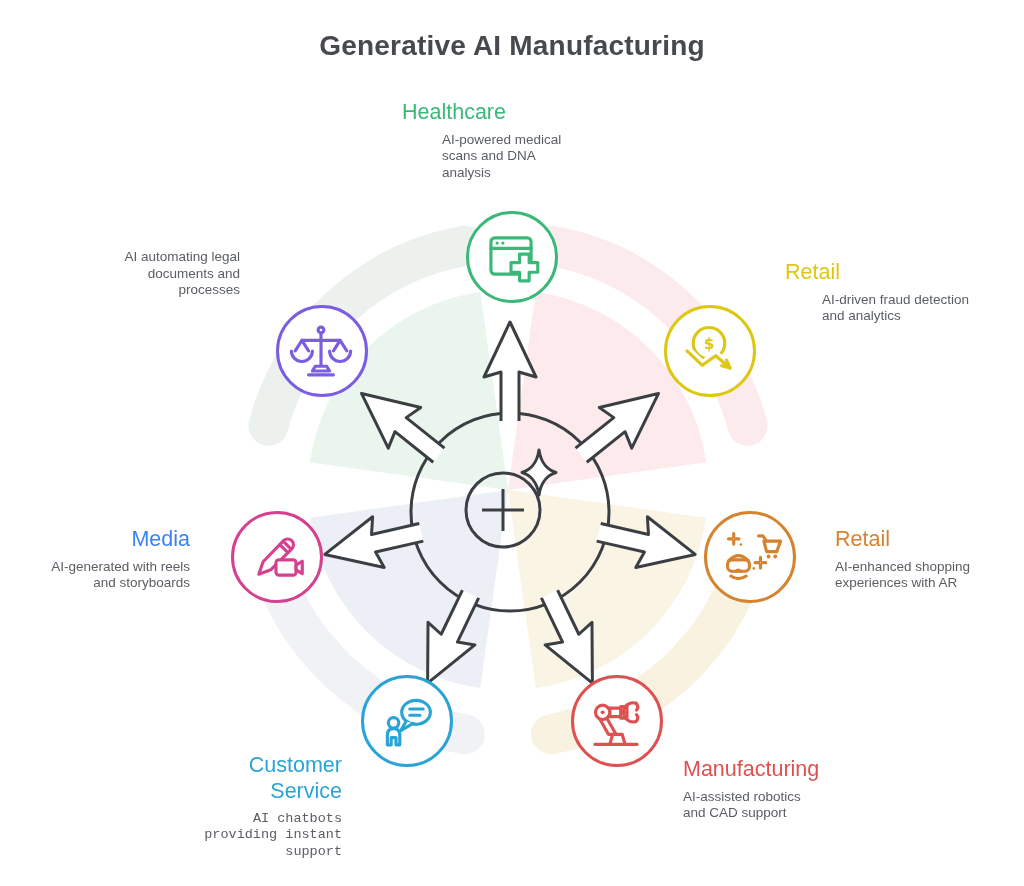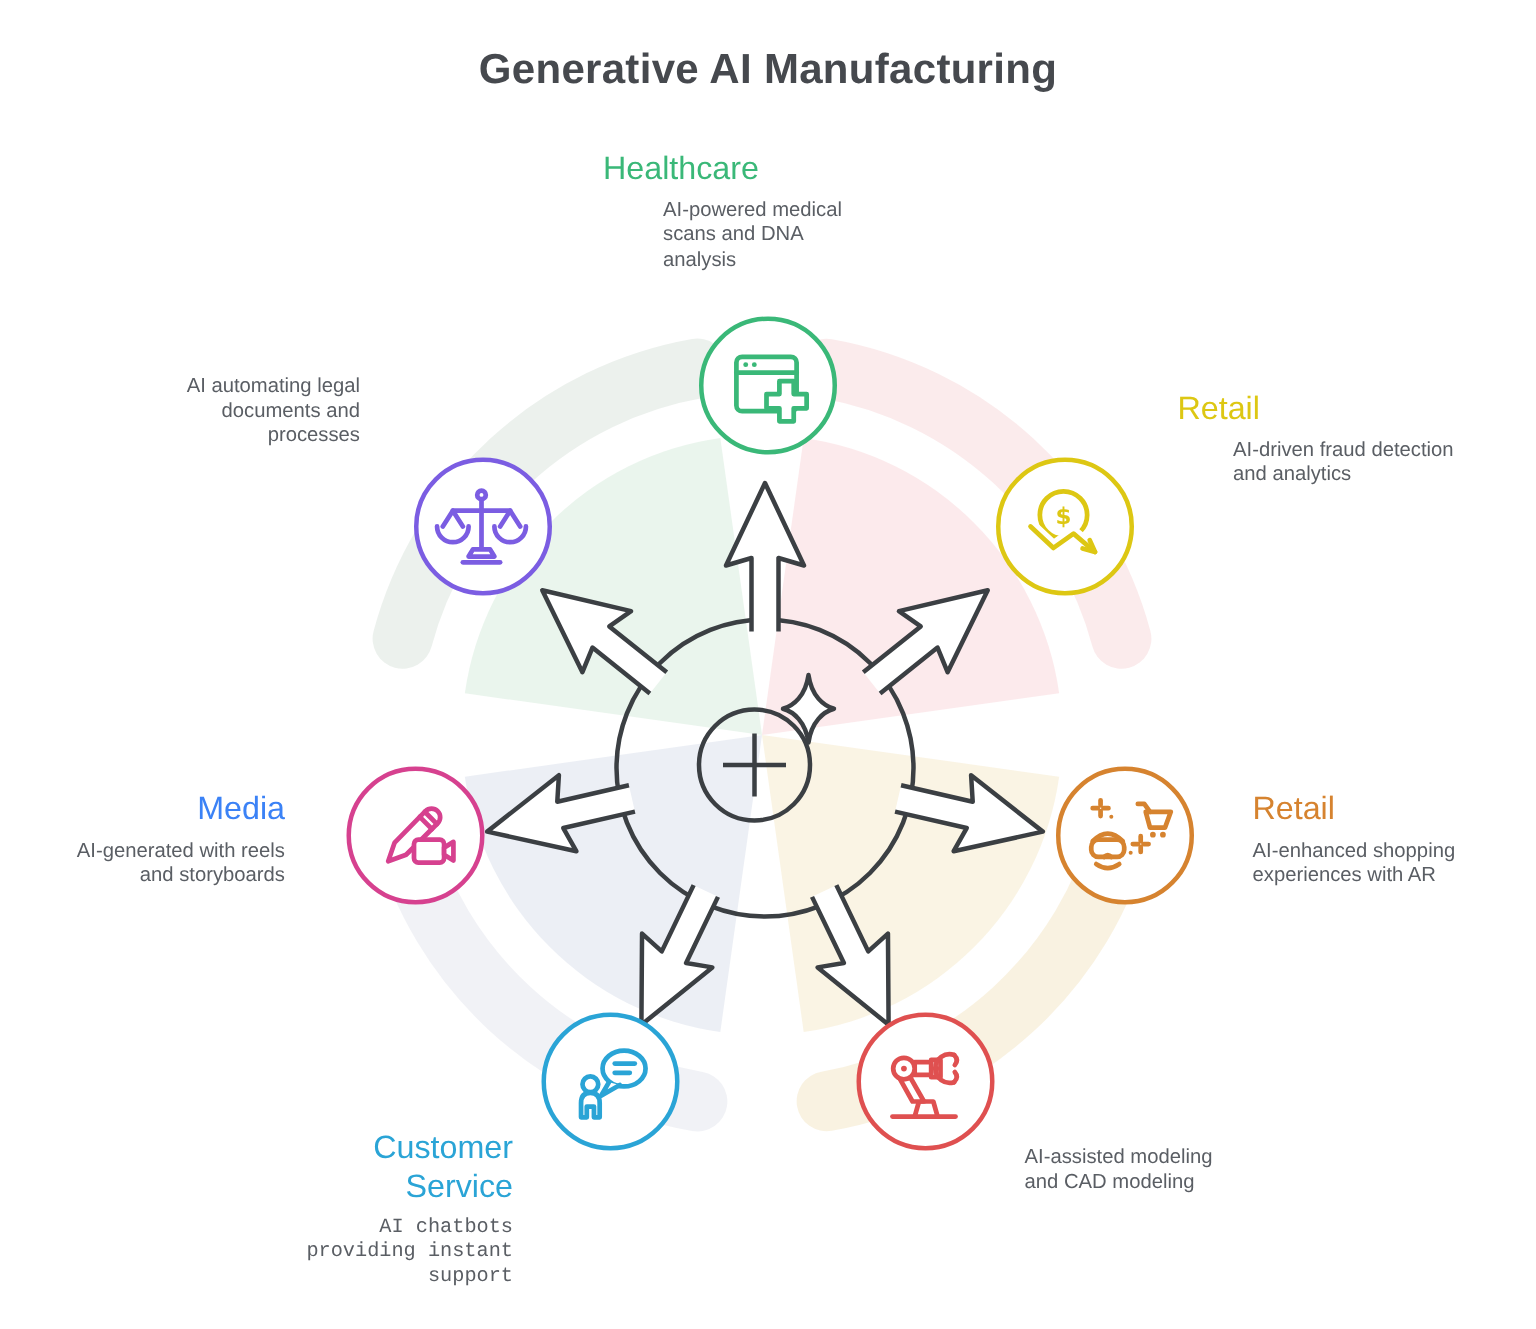--- a/index.html
+++ b/index.html
@@ -155,21 +155,22 @@
     <ellipse class="ic-white" cx="55.5" cy="37" rx="15" ry="12.5"></ellipse>
     <path class="ic-white" d="M 45 46.5 L 39.5 56 L 52.5 48.5"></path>
     <line class="ic-stroke" x1="49" y1="33.5" x2="63" y2="33.5"></line>
     <line class="ic-stroke" x1="49" y1="40" x2="59.5" y2="40"></line>
     <circle class="ic-stroke" cx="32" cy="48" r="5.5"></circle>
     <path class="ic-stroke" d="M 25.5 71 V 61 Q 25.5 54 32 54 Q 38.5 54 38.5 61 V 71 H 34.5 V 63.5 H 29.5 V 71 Z"></path>
   </svg>
 </div>
 
 <div class="cat-block tl" style="left:683px; top:757px; width:200px;">
-  <div class="cat-desc" style="max-width:142px;">AI-assisted modeling and CAD modeling</div>
+  <div class="cat-title" style="color: rgb(223, 80, 80);">Manufacturing</div>
+  <div class="cat-desc" style="max-width:142px;">AI-assisted robotics and CAD support</div>
 </div>
 <div class="icon-circle" style="left: 571px; top: 675px; color: rgb(223, 80, 80); border-color: rgb(223, 80, 80);">
   <svg viewBox="0 0 90 90">
     <line class="ic-stroke" x1="23" y1="70.5" x2="67" y2="70.5"></line>
     <path class="ic-white" d="M 38.5 70.5 L 41.5 60 L 51.5 60 L 54.5 70.5 Z"></path>
     <path class="ic-white" d="M 27.5 43 L 37 60 L 45 60 L 34.5 41.5 Z"></path>
     <rect class="ic-white" x="38.5" y="32.5" width="12" height="9"></rect>
     <rect class="ic-white" x="50" y="31" width="6.5" height="12"></rect>
     <circle class="ic-white" cx="31" cy="37" r="7.5"></circle>
     <circle class="ic-fill" cx="31" cy="37" r="2"></circle>

